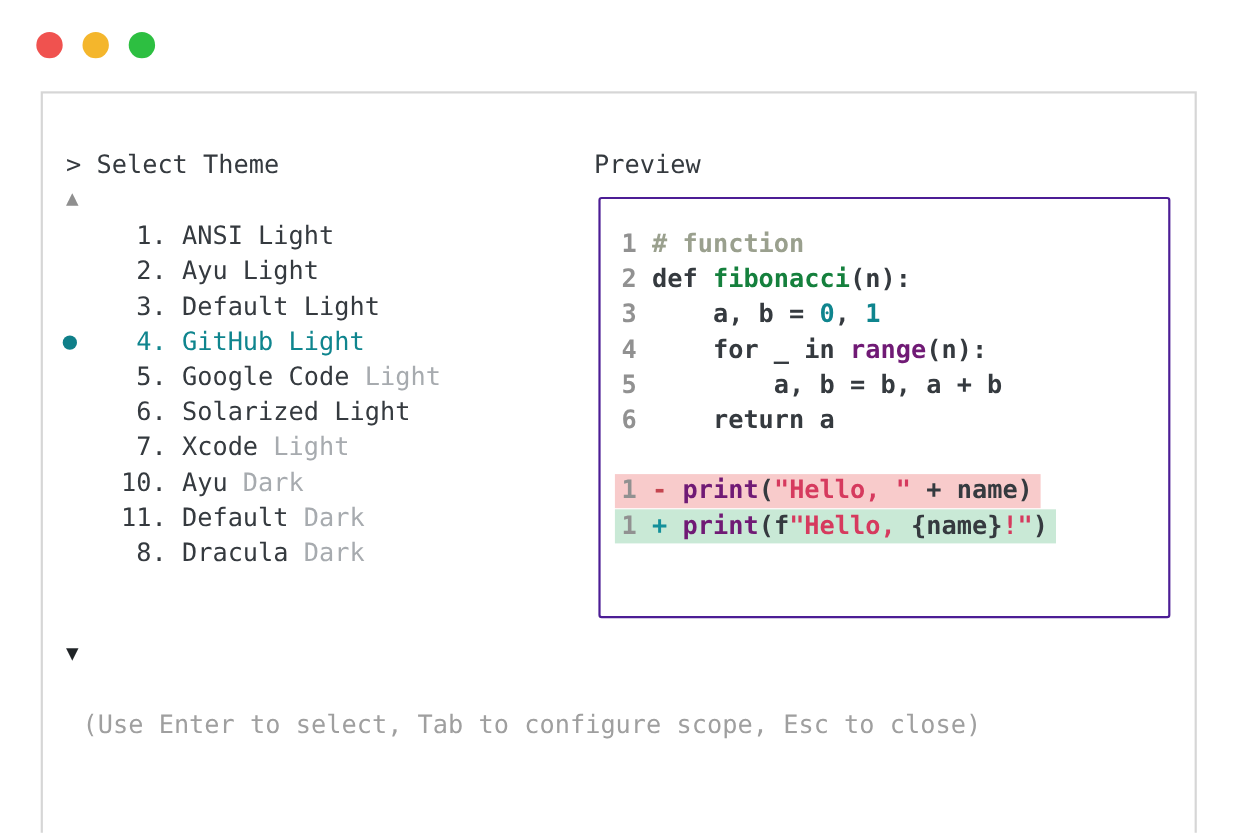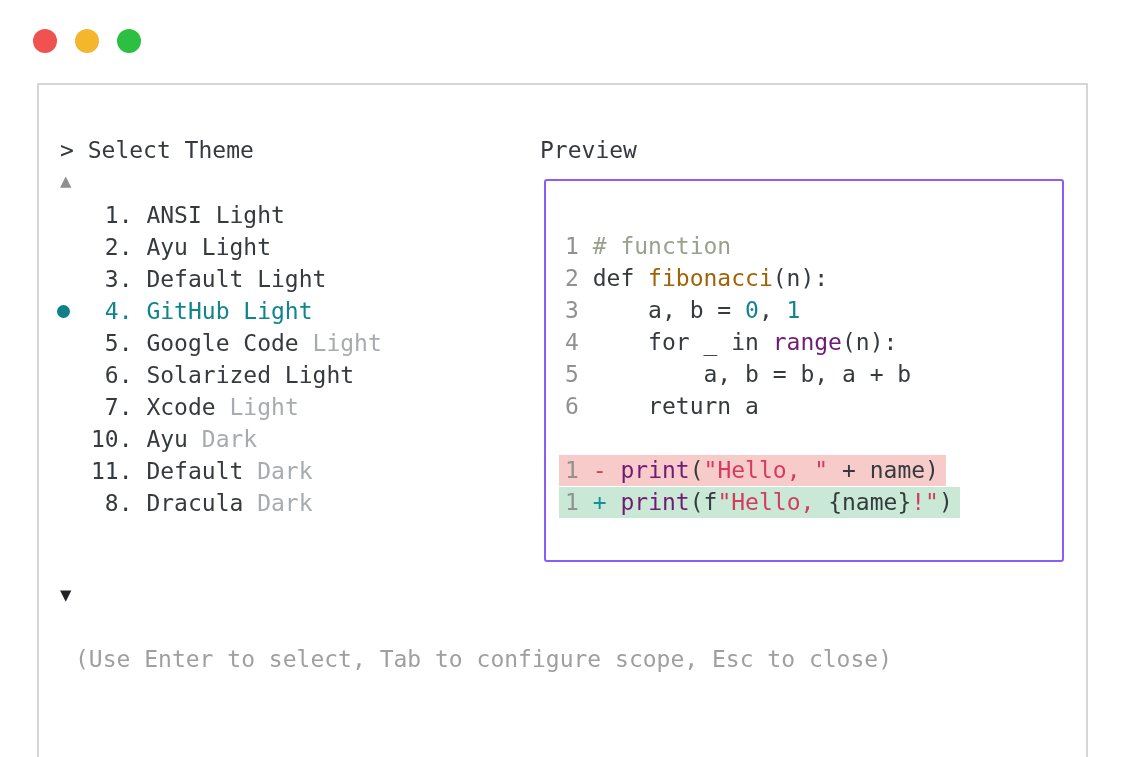--- a/index.html
+++ b/index.html
@@ -43,21 +43,21 @@
     height: 28px; line-height: 28px;
     font-size: 19px; color: #1f2326;
     cursor: default;
   }
   .theme-list {
     position: absolute; left: 0; top: 114px; width: 500px;
   }
   .list-row {
     position: relative;
     height: 32px; line-height: 32px;
-    padding-left: 52px;
+    padding-left: 71px;
     white-space: pre;
     cursor: default;
   }
   .list-row .dot {
     position: absolute; left: 18px; top: 10px;
     width: 13px; height: 13px; border-radius: 50%;
     background: #0f7f89;
   }
   .list-row .num {
     display: inline-block; width: 3ch; text-align: right;
@@ -71,41 +71,42 @@
     white-space: pre;
   }
   
   .preview-label {
     position: absolute; left: 501px; top: 49px;
     height: 32px; line-height: 32px;
   }
   .preview-box {
     position: absolute; left: 505px; top: 94px;
     width: 520px; height: 383px;
-    border: 2px solid #8b5cf6;
+    border: 2px solid #4c1d95;
     border-radius: 3px;
     background: #ffffff;
-    padding: 49px 0 0 19px;
+    padding: 25px 0 0 19px;
     overflow: hidden;
+    font-weight: bold;
   }
   .code-area { white-space: pre; }
   .line { height: 32px; line-height: 32px; white-space: pre; }
   .diff-section { margin-top: 32px; }
   .diff-line .bg {
     display: inline-block;
     height: 31px; line-height: 31px;
     padding: 0 7px 0 6px;
     margin-left: -6px;
   }
   .bg.removed { background: #f8cbcb; }
   .bg.added   { background: #c9e9d6; }
   
   .tok-text    { color: #353a3f; }
   .tok-comment { color: #9aa08e; }
-  .tok-func    { color: #a16207; margin-top: 16px; }
+  .tok-func    { color: #15803d; margin-top: 16px; }
   .tok-number  { color: #0f858e; }
   .tok-builtin { color: #701a75; }
   .tok-string  { color: #d63a5e; }
   .tok-linenum { color: #919191; }
   .tok-sign-removed { color: #c4454f; }
   .tok-sign-added   { color: #13909a; }
 </style>
 </head>
 <body>
 

